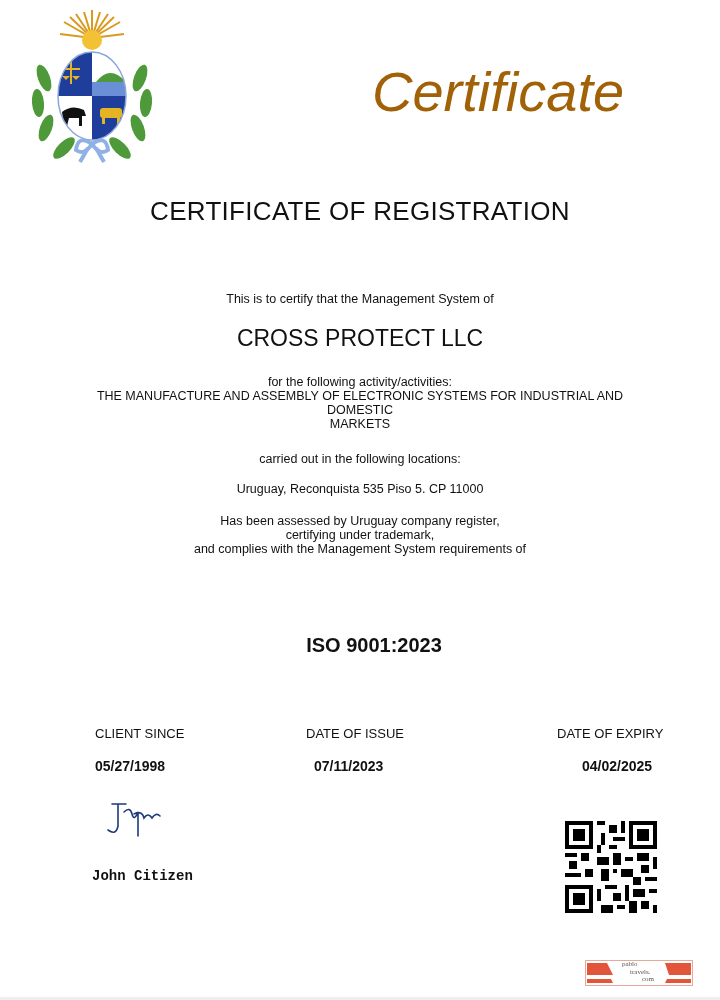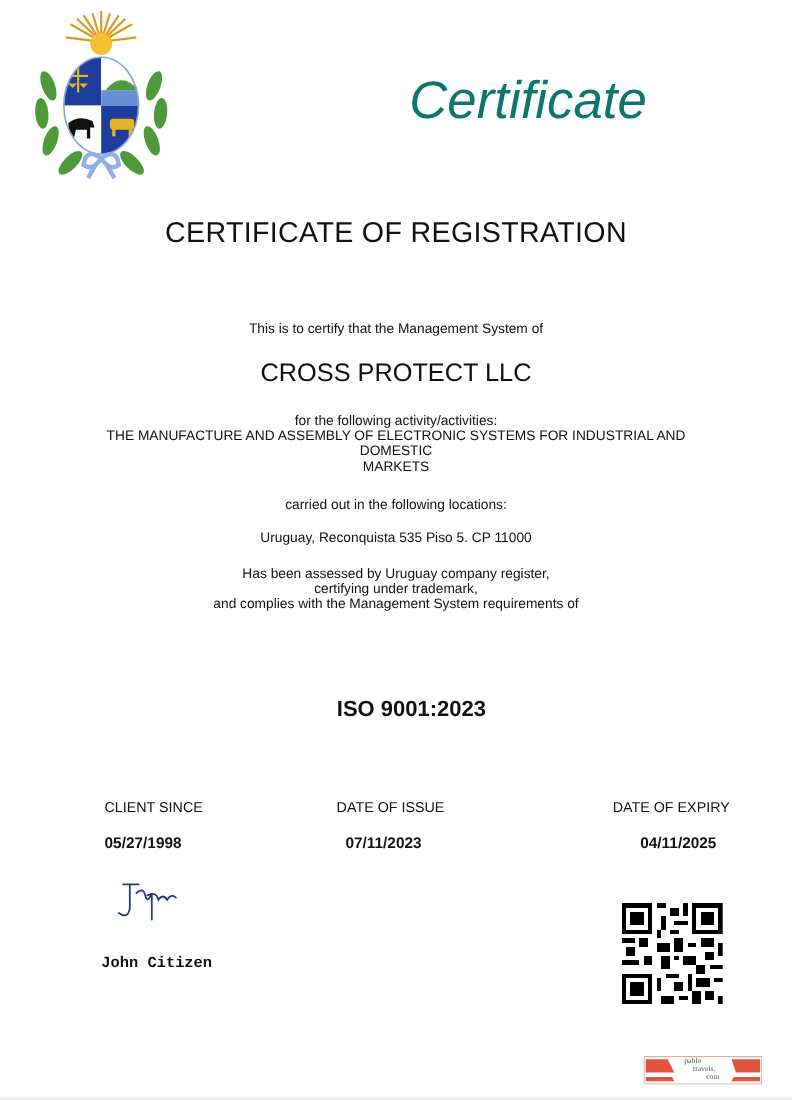--- a/index.html
+++ b/index.html
@@ -4,21 +4,21 @@
   <style>
     html, body { margin: 0; padding: 0; }
     body {
       width: 720px; height: 1000px; background: #ffffff; position: relative; overflow: hidden;
       font-family: "Liberation Sans", sans-serif; color: #111;
     }
     .abs { position: absolute; }
     .center-text { position: absolute; left: 0; width: 720px; text-align: center; }
     #coat { left: 24px; top: 8px; width: 136px; height: 160px; }
     #cert-word {
-      left: 372px; top: 52px; font-size: 48px; font-style: italic; color: #0f766e;
+      left: 372px; top: 52px; font-size: 56px; font-style: italic; color: #a16207;
       letter-spacing: 0px; line-height: 80px;
     }
     #main-title { top: 196px; font-size: 26px; font-weight: normal; letter-spacing: 0.3px; }
     .body-line { font-size: 12.5px; line-height: 14px; }
     #company { top: 325px; font-size: 23px; font-weight: normal; }
     #standard { top: 634px; font-size: 20px; font-weight: bold; padding-left: 14px; }
     .col-label { position: absolute; top: 726px; font-size: 13px; }
     .col-value { position: absolute; top: 758px; font-size: 14px; font-weight: bold; }
     #signer-name { left: 92px; top: 868px; font-size: 14px; font-weight: bold; font-family: Liberation Mono, monospace; }
     #signature { left: 104px; top: 800px; width: 62px; height: 40px; }
@@ -105,21 +105,21 @@
 <div class="center-text body-line" style="top:528px;">certifying under trademark,</div>
 <div class="center-text body-line" style="top:542px;">and complies with the Management System requirements of</div>
 
 <div id="standard" class="center-text">ISO 9001:2023</div>
 
 <div class="col-label" style="left:95px;">CLIENT SINCE</div>
 <div class="col-label" style="left:306px;">DATE OF ISSUE</div>
 <div class="col-label" style="left:557px;">DATE OF EXPIRY</div>
 <div class="col-value" style="left:95px;">05/27/1998</div>
 <div class="col-value" style="left:314px;">07/11/2023</div>
-<div class="col-value" style="left:582px;">04/11/2025</div>
+<div class="col-value" style="left:582px;">04/02/2025</div>
 
 <div id="signature" class="abs">
   <svg width="62" height="40" viewBox="0 0 62 40">
     <path d="M14 4 L14 26 Q12 36 4 30 M8 4 L22 4 M20 12 Q26 6 28 14 Q30 22 34 12 L34 36 M30 14 Q38 10 40 18 Q44 12 48 18 Q52 12 56 16" fill="none" stroke="#1f3a7a" stroke-width="1.6" stroke-linecap="round"></path>
   </svg>
 </div>
 <div id="signer-name" class="abs">John Citizen</div>
 
 <div id="qr" class="abs">
   <svg width="92" height="92" viewBox="0 0 23 23" shape-rendering="crispEdges">

